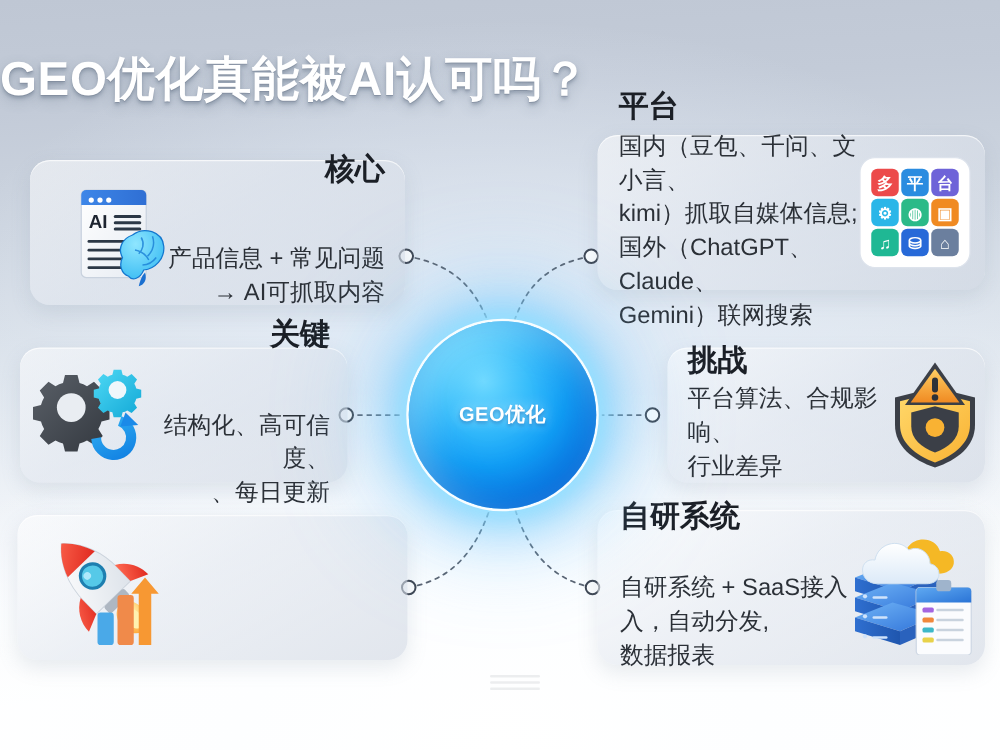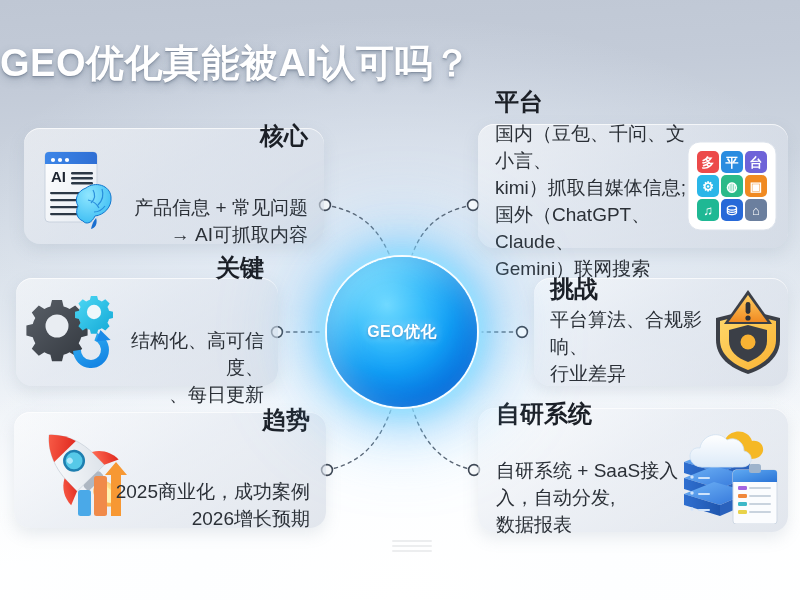--- a/index.html
+++ b/index.html
@@ -168,21 +168,21 @@
       <circle cx="325" cy="205" r="5.4"></circle>
       <circle cx="473" cy="205" r="5.4"></circle>
       <circle cx="277" cy="332" r="5.4"></circle>
       <circle cx="522" cy="332" r="5.4"></circle>
       <circle cx="327" cy="470" r="5.4"></circle>
       <circle cx="474" cy="470" r="5.4"></circle>
     </g>
   </svg>
 
   <div class="card" style="left:24px; top:128px; width:300px; height:116px;">
-    <div class="card-icon" style="left:0; width:100px; height:100px;">
+    <div class="card-icon" style="left:20px; width:100px; height:100px;">
       <svg class="ic" width="100" height="100" viewBox="0 0 100 100" xmlns="http://www.w3.org/2000/svg">
         <defs>
           <linearGradient id="docG" x1="0" y1="0" x2="1" y2="1">
             <stop offset="0" stop-color="#ffffff"></stop>
               <stop offset="1" stop-color="#e6ebf2"></stop>
           </linearGradient>
           <linearGradient id="barG" x1="0" y1="0" x2="1" y2="0">
             <stop offset="0" stop-color="#3d86e8"></stop>
               <stop offset="1" stop-color="#2f6fd4"></stop>
           </linearGradient>
@@ -217,21 +217,21 @@
         <path d="M72,82 c2,6 -1,10 -5,11 c1,-4 2,-8 5,-11 z" fill="#1a6fd0"></path>
       </svg>
     </div>
     <div class="card-body align-right" style="right:16px; width:196px;">
       <div class="card-title">核心</div>
       <div class="card-desc">产品信息 + 常见问题
 → AI可抓取内容</div>
     </div>
   </div>
 
-  <div class="card" style="left:478px; top:124px; width:310px; height:124px;">
+  <div class="card" style="left:478px; top:108px; width:310px; height:124px;">
     <div class="card-body align-left" style="left:17px; width:200px;">
       <div class="card-title">平台</div>
       <div class="card-desc">国内（豆包、千问、文小言、
 kimi）抓取自媒体信息;
 国外（ChatGPT、Claude、
 Gemini）联网搜索</div>
     </div>
     <div class="card-icon" style="right:10px; width:92px; height:96px;">
       <svg class="ic" width="92" height="96" viewBox="0 0 92 96" xmlns="http://www.w3.org/2000/svg">
         <rect x="2" y="4" width="88" height="88" rx="12" fill="#ffffff" stroke="#dde3ec" stroke-width="1"></rect>
@@ -359,25 +359,20 @@
           <rect x="44" y="64" width="22" height="8" rx="2" fill="#aeb7c2"></rect>
           <path d="M55,72 c9,0 14,12 9,22 c-4,8 -14,8 -18,0 c-5,-10 0,-22 9,-22 z" fill="url(#flameG)"></path>
           <path d="M55,78 c5,0 8,8 5,15 c-3,5 -7,5 -10,0 c-3,-7 0,-15 5,-15 z" fill="#fff1b0"></path>
         </g>
         <g>
           <rect x="52" y="72" width="13" height="26" rx="2.5" fill="#4aa9e8"></rect>
           <rect x="68" y="58" width="13" height="40" rx="2.5" fill="#f08a4a"></rect>
           <path d="M90,44 l11,13 h-6 v41 h-10 v-41 h-6 z" fill="#f79833"></path>
         </g>
       </svg>
-    </div>
-    <div class="card-body align-right" style="right:16px; width:206px;">
-      <div class="card-title">趋势</div>
-      <div class="card-desc">2025商业化，成功案例
-2026增长预期</div>
     </div>
   </div>
 
   <div class="card" style="left:478px; top:408px; width:310px; height:124px;">
     <div class="card-body align-left" style="left:18px; width:186px;gap:25px;">
       <div class="card-title">自研系统</div>
       <div class="card-desc">自研系统 + SaaS接入
 入，自动分发,
 数据报表</div>
     </div>

